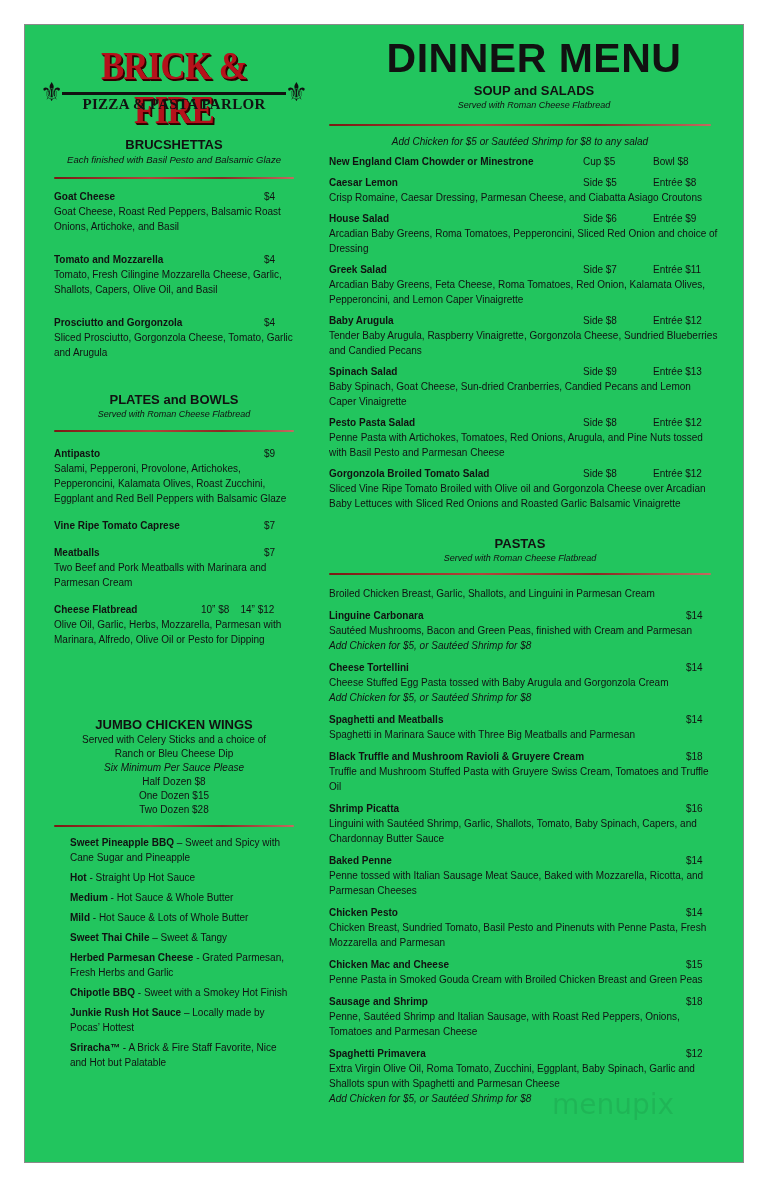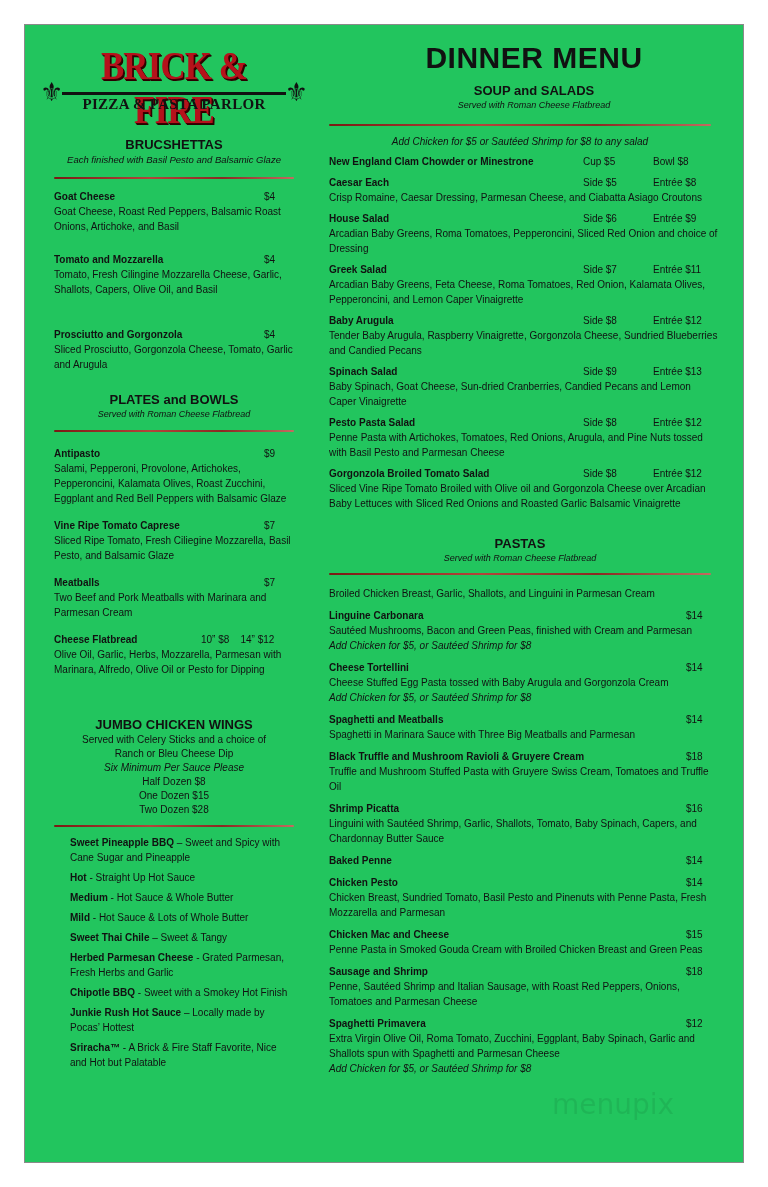--- a/index.html
+++ b/index.html
@@ -62,21 +62,21 @@
       <div class="sec-sub-lg" style="font-size:9.5px;">Each finished with Basil Pesto and Balsamic Glaze</div>
       <div class="rule" style="margin:11px 0 10px 0;"></div>
       <div id="bru-items">
           <div class="item" style="margin-bottom:18px;">
             <div class="item-head">
               <span class="item-name">Goat Cheese</span>
               <span class="item-price" style="width:30px; white-space:pre;">$4</span>
             </div>
             <div class="item-desc">Goat Cheese, Roast Red Peppers, Balsamic Roast Onions, Artichoke, and Basil</div>
           </div>
-          <div class="item" style="margin-bottom:30px;">
+          <div class="item" style="margin-bottom:18px;">
             <div class="item-head">
               <span class="item-name">Tomato and Mozzarella</span>
               <span class="item-price" style="width:30px; white-space:pre;">$4</span>
             </div>
             <div class="item-desc">Tomato, Fresh Cilingine Mozzarella Cheese, Garlic, Shallots, Capers, Olive Oil, and Basil</div>
           </div>
           <div class="item" style="margin-bottom:18px;">
             <div class="item-head">
               <span class="item-name">Prosciutto and Gorgonzola</span>
               <span class="item-price" style="width:30px; white-space:pre;">$4</span>
@@ -96,21 +96,20 @@
               <span class="item-name">Antipasto</span>
               <span class="item-price" style="width:30px; white-space:pre;">$9</span>
             </div>
             <div class="item-desc">Salami, Pepperoni, Provolone, Artichokes, Pepperoncini, Kalamata Olives, Roast Zucchini, Eggplant and Red Bell Peppers with Balsamic Glaze</div>
           </div>
           <div class="item" style="margin-bottom:12px;">
             <div class="item-head">
               <span class="item-name">Vine Ripe Tomato Caprese</span>
               <span class="item-price" style="width:30px; white-space:pre;">$7</span>
             </div>
-            <div class="item-desc">Sliced Ripe Tomato, Fresh Ciliegine Mozzarella, Basil Pesto, and Balsamic Glaze</div>
           </div>
           <div class="item" style="margin-bottom:12px;">
             <div class="item-head">
               <span class="item-name">Meatballs</span>
               <span class="item-price" style="width:30px; white-space:pre;">$7</span>
             </div>
             <div class="item-desc">Two Beef and Pork Meatballs with Marinara and Parmesan Cream</div>
           </div>
           <div class="item" style="margin-bottom:12px;">
             <div class="item-head">
@@ -139,38 +138,38 @@
           <div class="sauce"><b>Sweet Thai Chile</b><span> – </span><span>Sweet &amp; Tangy</span></div>
           <div class="sauce"><b>Herbed Parmesan Cheese</b><span> - </span><span>Grated Parmesan, Fresh Herbs and Garlic</span></div>
           <div class="sauce"><b>Chipotle BBQ</b><span> - </span><span>Sweet with a Smokey Hot Finish</span></div>
           <div class="sauce"><b>Junkie Rush Hot Sauce</b><span> – </span><span>Locally made by Pocas’ Hottest</span></div>
           <div class="sauce"><b>Sriracha™</b><span> - </span><span>A Brick &amp; Fire Staff Favorite, Nice and Hot but Palatable</span></div>
         </div>
     </div>
   </div>
 
   <div class="col-right">
-    <div style="position:absolute; top:16px; left:0; width:410px; text-align:center; font-weight:bold; font-size:30px; line-height:34px; letter-spacing:0.5px;">DINNER MENU</div>
+    <div style="position:absolute; top:16px; left:0; width:410px; text-align:center; font-weight:bold; font-size:41px; line-height:34px; letter-spacing:0.5px;">DINNER MENU</div>
 
     <div style="position:absolute; top:58px; left:0; width:410px;">
       <div class="sec-title">SOUP and SALADS</div>
       <div class="sec-sub">Served with Roman Cheese Flatbread</div>
       <div class="rule" style="margin:13px 0 9px 0; width:382px;"></div>
       <div class="sec-sub-lg" style="width:382px; margin-bottom:6px;">Add Chicken for $5 or Sautéed Shrimp for $8 to any salad</div>
       <div id="salad-items">
           <div class="item" style="margin-bottom:6px; width:390px;">
             <div class="item-head">
               <span class="item-name">New England Clam Chowder or Minestrone</span>
               <span class="item-price" style="width:70px;">Cup $5</span>
               <span class="item-price" style="width:66px;">Bowl $8</span>
             </div>
           </div>
           <div class="item" style="margin-bottom:6px; width:390px;">
             <div class="item-head">
-              <span class="item-name">Caesar Each</span>
+              <span class="item-name">Caesar Lemon</span>
               <span class="item-price" style="width:70px;">Side $5</span>
               <span class="item-price" style="width:66px;">Entrée $8</span>
             </div>
             <div class="item-desc">Crisp Romaine, Caesar Dressing, Parmesan Cheese, and Ciabatta Asiago Croutons</div>
           </div>
           <div class="item" style="margin-bottom:6px; width:390px;">
             <div class="item-head">
               <span class="item-name">House Salad</span>
               <span class="item-price" style="width:70px;">Side $6</span>
               <span class="item-price" style="width:66px;">Entrée $9</span>
@@ -263,20 +262,21 @@
               <span class="item-name">Shrimp Picatta</span>
               <span class="item-price" style="width:25px; margin-right:8px;margin-left:24px;">$16</span>
             </div>
             <div class="item-desc">Linguini with Sautéed Shrimp, Garlic, Shallots, Tomato, Baby Spinach, Capers, and Chardonnay Butter Sauce</div>
           </div>
           <div class="item" style="margin-bottom:7px; width:390px;">
             <div class="item-head">
               <span class="item-name">Baked Penne</span>
               <span class="item-price" style="width:25px; margin-right:8px;">$14</span>
             </div>
+            <div class="item-desc">Penne tossed with Italian Sausage Meat Sauce, Baked with Mozzarella, Ricotta, and Parmesan Cheeses</div>
           </div>
           <div class="item" style="margin-bottom:7px; width:390px;">
             <div class="item-head">
               <span class="item-name">Chicken Pesto</span>
               <span class="item-price" style="width:25px; margin-right:8px;">$14</span>
             </div>
             <div class="item-desc">Chicken Breast, Sundried Tomato, Basil Pesto and Pinenuts with Penne Pasta, Fresh Mozzarella and Parmesan</div>
           </div>
           <div class="item" style="margin-bottom:7px; width:390px;">
             <div class="item-head">

